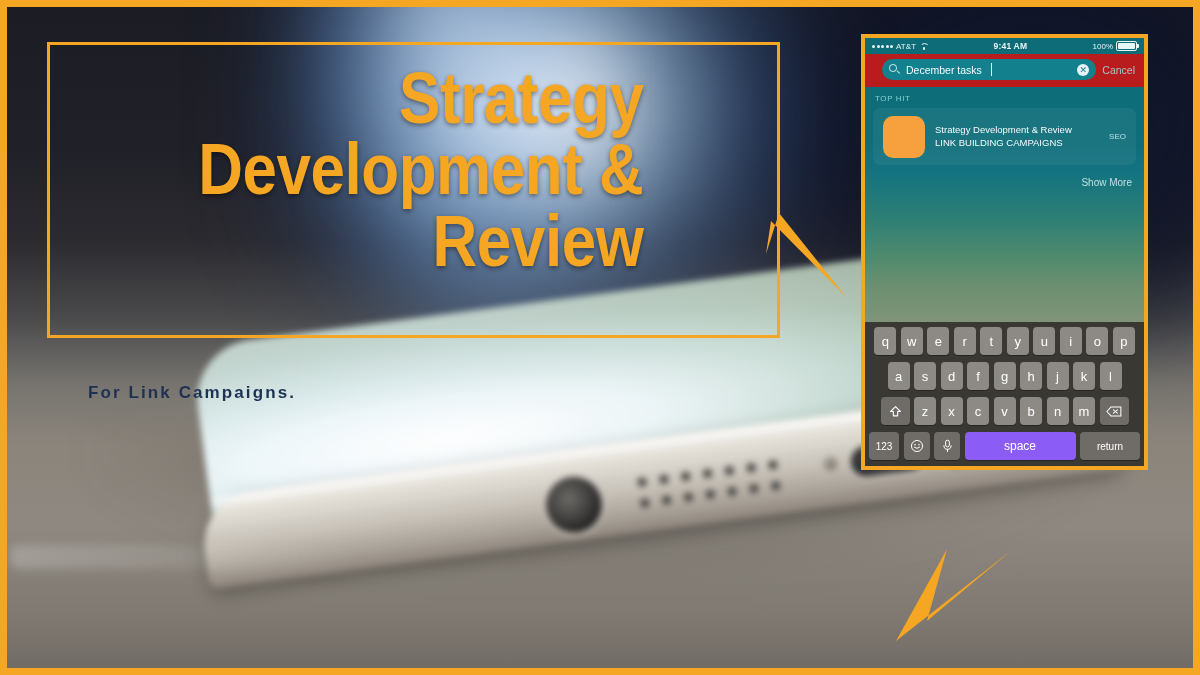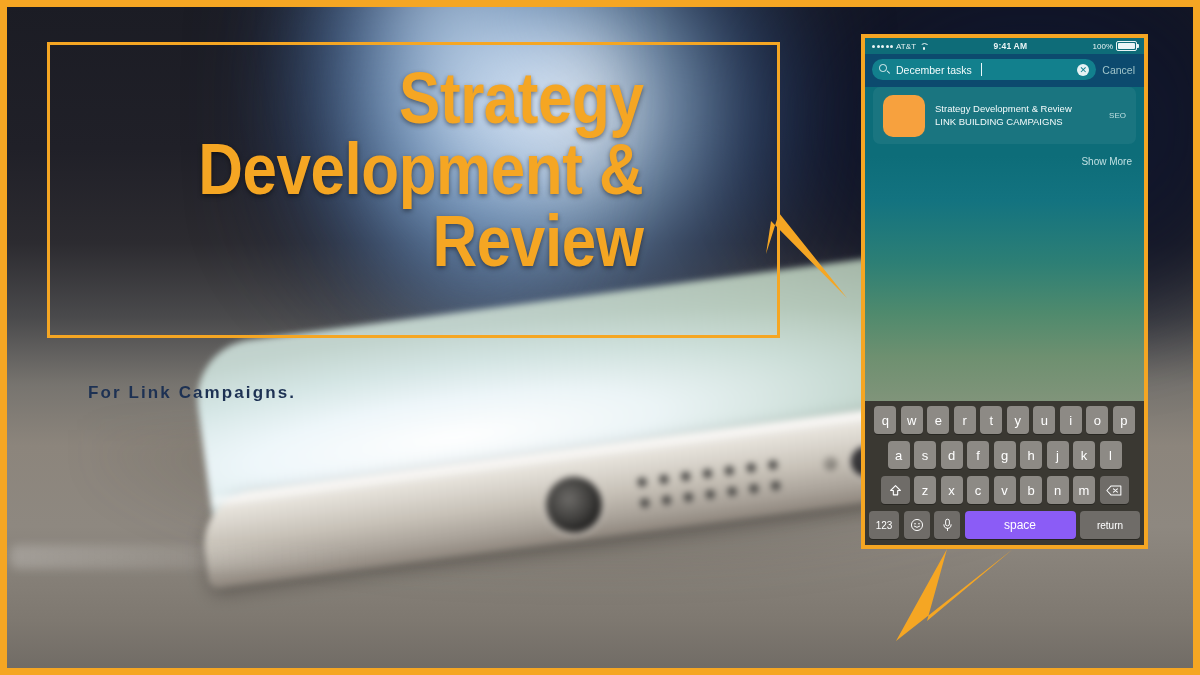--- a/index.html
+++ b/index.html
@@ -224,21 +224,21 @@
     position: absolute;
     left: 0; top: 0;
     width: 1200px; height: 675px;
     pointer-events: none;
   }
 
   
   .phone {
     position: absolute;
     left: 861px; top: 34px;
-    width: 287px; height: 515px;
+    width: 287px; height: 436px;
     border: 4px solid #f5a623;
     box-sizing: border-box;
     background: #1d3b44;
     overflow: hidden;
   }
   .screen {
     position: absolute;
     inset: 0;
     display: flex;
     flex-direction: column;
@@ -295,22 +295,22 @@
     width: 1.6px; height: 3.6px; border-radius: 0 1px 1px 0;
     background: #e9f4f5;
   }
   .batt i {
     position: absolute; inset: 1px;
     background: #e9f4f5; display: block; border-radius: 1px;
   }
 
   
   .searchbar {
-    background: #0c4a6e;
-    padding: 5px 7px 7px 7px;
+    background: #b91c1c;
+    padding: 5px 7px 7px 17px;
     display: flex;
     align-items: center;
     gap: 6px;
   }
   .search-field {
     flex: 1;
     height: 21px;
     border-radius: 11px;
     background: #12808d;
     display: flex;
@@ -551,20 +551,21 @@
         <div class="search-field">
           <span class="mag"></span>
           <span class="search-text nowrap">December tasks</span>
           <span class="caret"></span>
           <span class="clear-btn">✕</span>
         </div>
         <div class="cancel-btn">Cancel</div>
       </div>
 
       <div class="results">
+        <div class="tophit-label">TOP HIT</div>
 
         <div class="result-card">
           <div class="app-icon"></div>
           <div class="result-text">
             <div class="result-title">Strategy Development &amp; Review</div>
             <div class="result-sub">LINK BUILDING CAMPAIGNS</div>
           </div>
           <div class="result-tag">SEO</div>
         </div>
 

